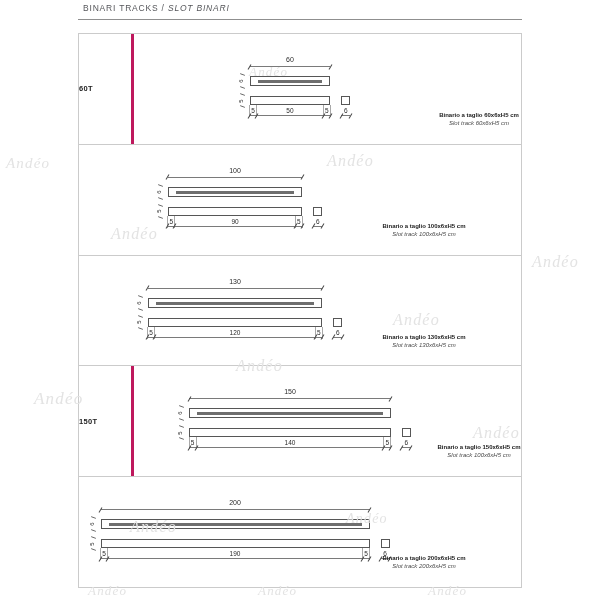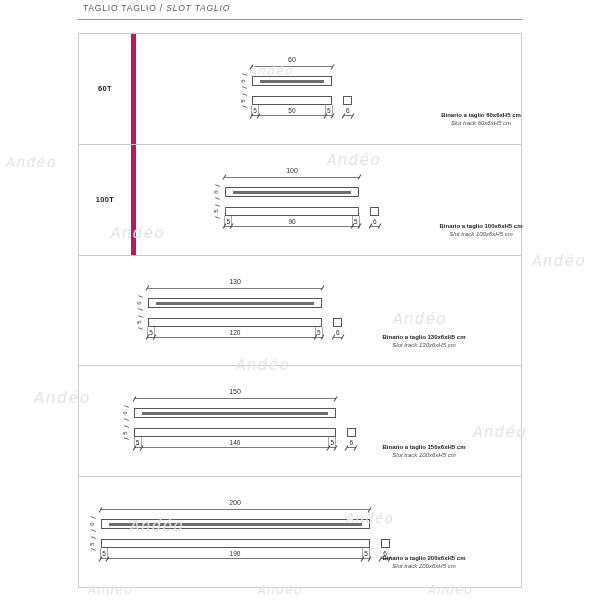--- a/index.html
+++ b/index.html
@@ -15,22 +15,22 @@
   .page-title .it { font-style:italic; }
   .title-rule { position:absolute; left:78px; top:19px; width:444px; height:1px; background:#8f8f8f; }
   
   .spec-table {
     position:absolute; left:78px; top:33px; width:442px; height:553px;
     border:1px solid #cbcbcb; display:flex; flex-direction:column;
   }
   .trow { flex:1; display:flex; border-bottom:1px solid #cbcbcb; min-height:0; }
   .trow.last { border-bottom:none; }
   .code-cell {
-    width:52px; border-right:5px solid #be185d; display:flex;
-    align-items:center; justify-content:center; flex:none;
+    width:52px; border-right:3px solid #be185d; display:flex;
+    align-items:center; justify-content:flex-start; flex:none;
   }
   .code { font-size:7.5px; font-weight:bold; color:#232323; letter-spacing:0.3px; }
   .draw-cell { position:relative; flex:1; min-width:0; }
   
   .hline { position:absolute; height:1px; background:#7a7a7a; }
   .hline::before, .hline::after {
     content:""; position:absolute; top:-2.5px; width:1px; height:6px;
     background:#4a4a4a; transform:rotate(30deg);
   }
   .hline::before { left:-0.5px; } .hline::after { right:-0.5px; }
@@ -48,29 +48,29 @@
   .vdim::before { top:-2px; } .vdim::after { bottom:-2px; }
   .vdim .vtxt {
     position:absolute; top:50%; left:0; width:10px; height:10px; margin-top:-5px;
     line-height:10px; transform:rotate(-90deg); text-align:center; font-size:6px; color:#2a2a2a;
   }
   .caption { position:absolute; text-align:center; }
   .caption .cit { font-size:6px; font-weight:bold; color:#222; line-height:8px; white-space:nowrap; }
   .caption .cen { font-size:6px; font-style:italic; color:#4a4a4a; line-height:8px; white-space:nowrap; }
   
   .wm {
-    position:absolute; font-family:Liberation Mono, monospace; font-style:italic;
+    position:absolute; font-family:Liberation Serif, serif; font-style:italic;
     color:#e3e3e3; letter-spacing:1.2px; white-space:nowrap; pointer-events:none; z-index:5;
   }
 </style>
 </head>
 <body>
 
 <div class="page-title">
-  <span>TAGLIO TAGLIO / </span><span class="it">SLOT TAGLIO</span>
+  <span>BINARI TRACKS / </span><span class="it">SLOT BINARI</span>
 </div>
 <div class="title-rule"></div>
 
 <div class="spec-table">
   <div style="display:flex;flex-direction:column;flex:1;min-height:0;" id="table-body">
   <div class="trow">
     <div class="code-cell">
       <span class="code">60T</span>
     </div>
     <div class="draw-cell">
@@ -107,23 +107,20 @@
       <div class="dim-label" style="left: 204.35px; top: 72px; width: 15px;">6</div>
 
       <div class="caption" style="left: 270px; top: 77px; width: 150px;">
         <div class="cit">Binario a taglio 60x6xH5 cm</div>
         <div class="cen">Slot track 60x6xH5 cm</div>
       </div>
     </div>
   </div>
 
   <div class="trow">
-    <div class="code-cell">
-      <span class="code">100T</span>
-    </div>
     <div class="draw-cell">
       <div class="dim-label big" style="left: 88.75px; top: 21px; width: 134.5px;">100</div>
       <div class="hline" style="left: 88.75px; top: 32px; width: 134.5px;"></div>
 
       <div class="rect" style="left: 88.75px; top: 42px; width: 134.5px; height: 10px;">
         <div class="slot" style="left: 7px; right: 7px; top: 3px; height: 3px;"></div>
       </div>
       <div class="vdim" style="left: 74.75px; top: 42px; height: 10px;">
         <span class="vtxt">6</span>
       </div>
@@ -192,20 +189,23 @@
       <div class="dim-label" style="left: 251.425px; top: 72px; width: 15px;">6</div>
 
       <div class="caption" style="left: 270px; top: 77px; width: 150px;">
         <div class="cit">Binario a taglio 130x6xH5 cm</div>
         <div class="cen">Slot track 130x6xH5 cm</div>
       </div>
     </div>
   </div>
 
   <div class="trow">
+    <div class="code-cell">
+      <span class="code">150T</span>
+    </div>
     <div class="draw-cell">
       <div class="dim-label big" style="left: 55.125px; top: 21px; width: 201.75px;">150</div>
       <div class="hline" style="left: 55.125px; top: 32px; width: 201.75px;"></div>
 
       <div class="rect" style="left: 55.125px; top: 42px; width: 201.75px; height: 10px;">
         <div class="slot" style="left: 7px; right: 7px; top: 3px; height: 3px;"></div>
       </div>
       <div class="vdim" style="left: 41.125px; top: 42px; height: 10px;">
         <span class="vtxt">6</span>
       </div>

